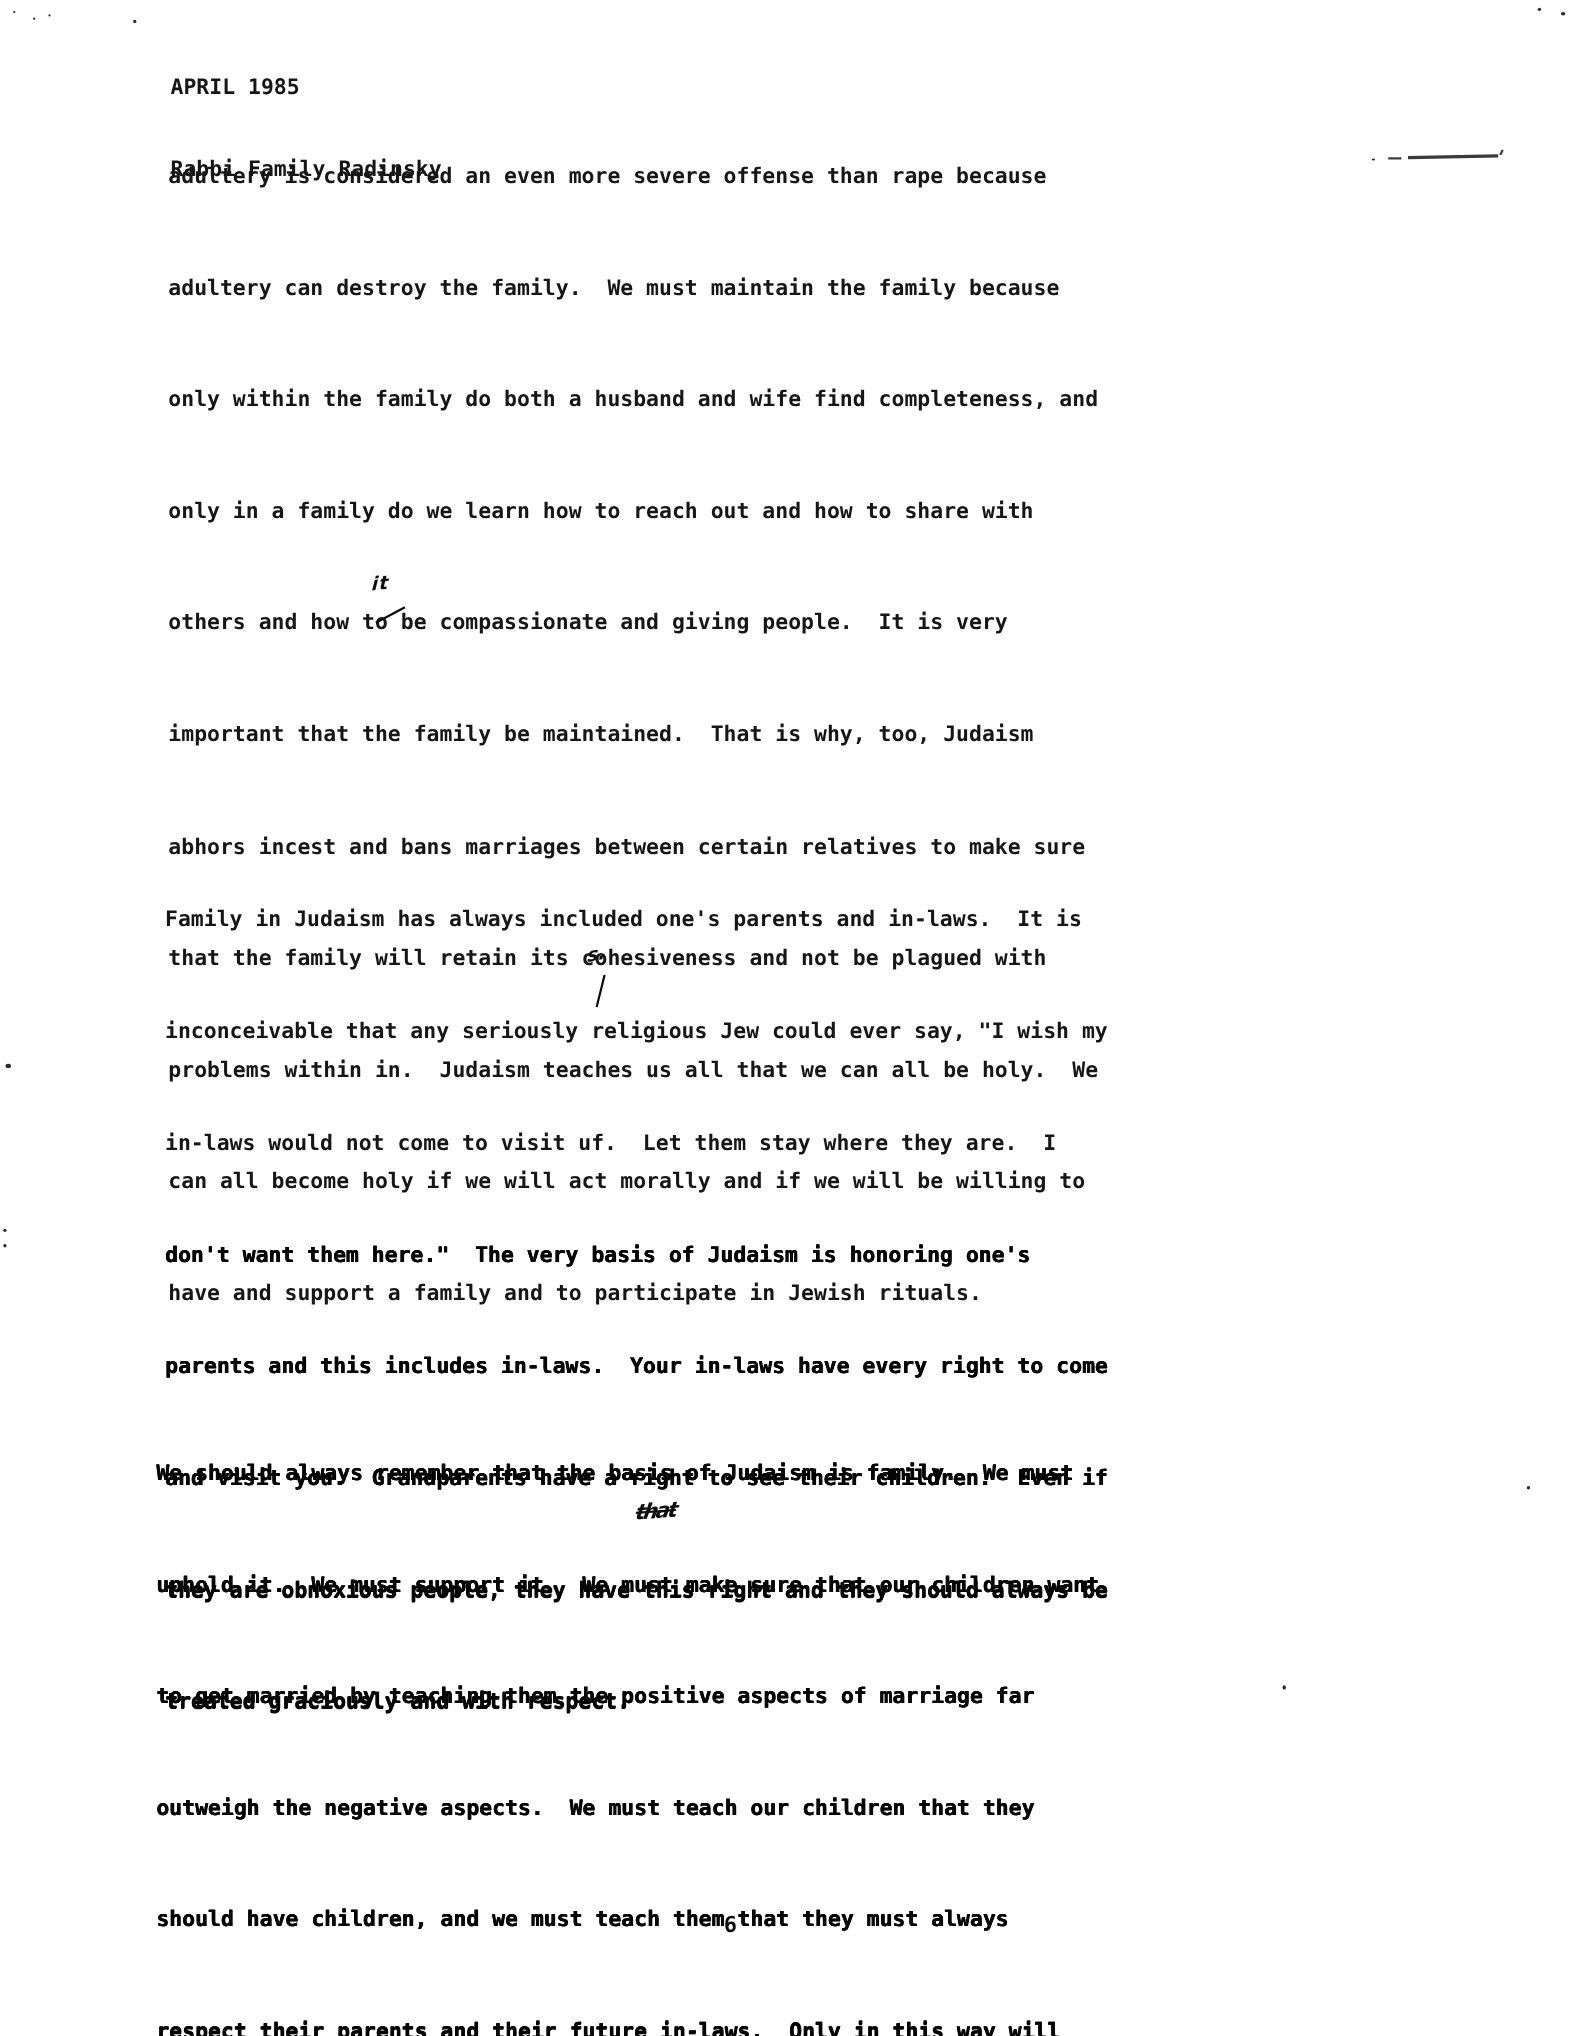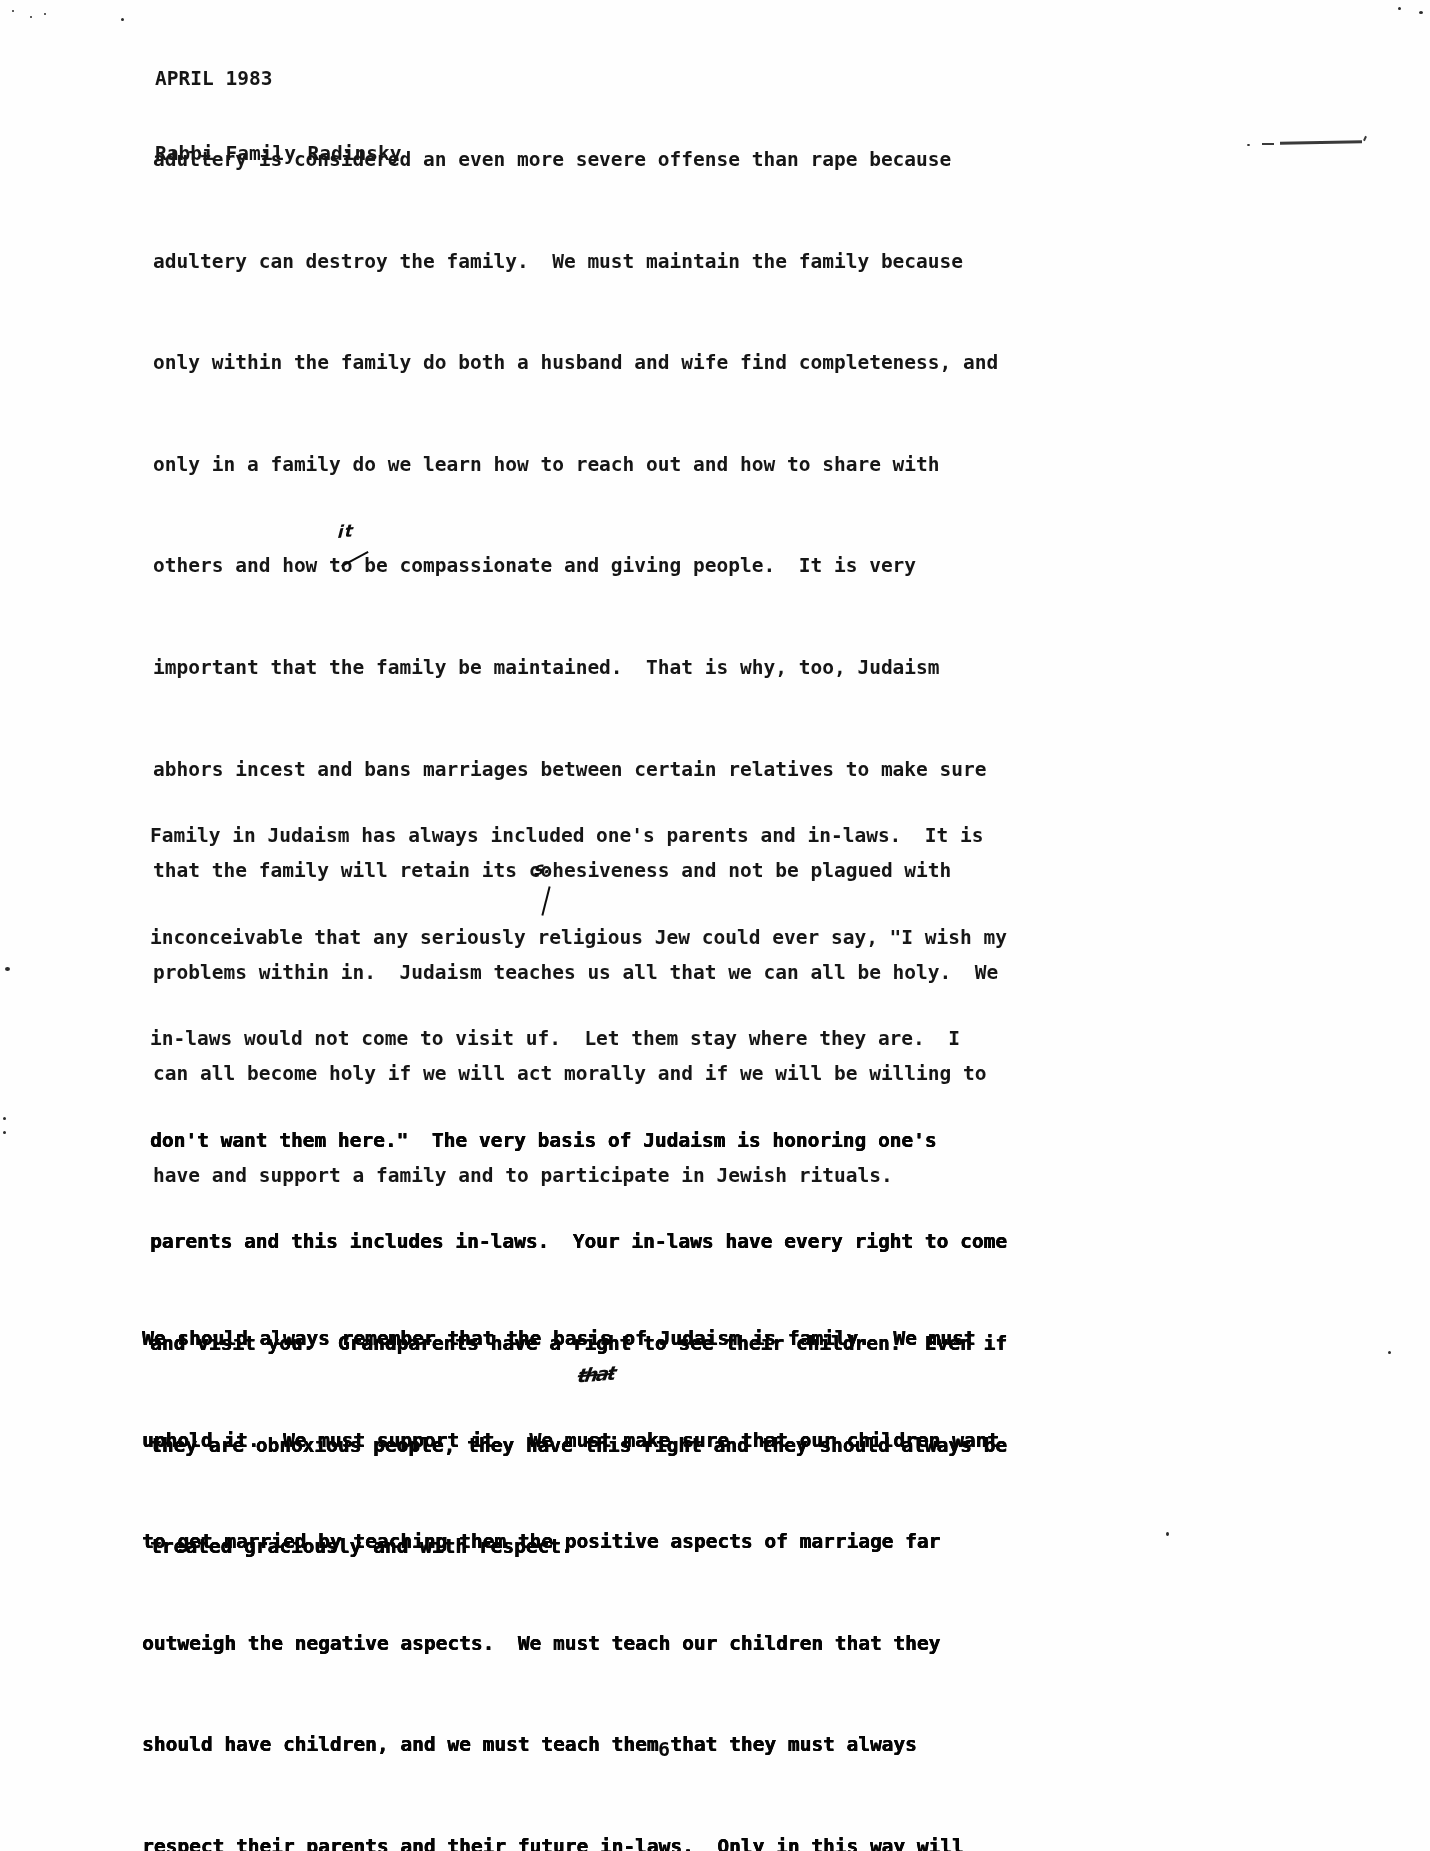--- a/index.html
+++ b/index.html
@@ -114,21 +114,21 @@
     position: absolute;
     background: #3a3a3a;
   }
 </style>
 </head>
 <body>
 
 <div class="page">
 
   <div class="header typed">
-    <div>APRIL 1983</div>
+    <div>APRIL 1985</div>
     <div>Rabbi Family Radinsky</div>
   </div>
 
   <div class="para p1 typed">
     <div class="tline">adultery is considered an even more severe offense than rape because</div>
     <div class="tline">adultery can destroy the family.  We must maintain the family because</div>
     <div class="tline">only within the family do both a husband and wife find completeness, and</div>
     <div class="tline">only in a family do we learn how to reach out and how to share with</div>
     <div class="tline">others and how to be compassionate and giving people.  It is very</div>
     <div class="tline">important that the family be maintained.  That is why, too, Judaism</div>

